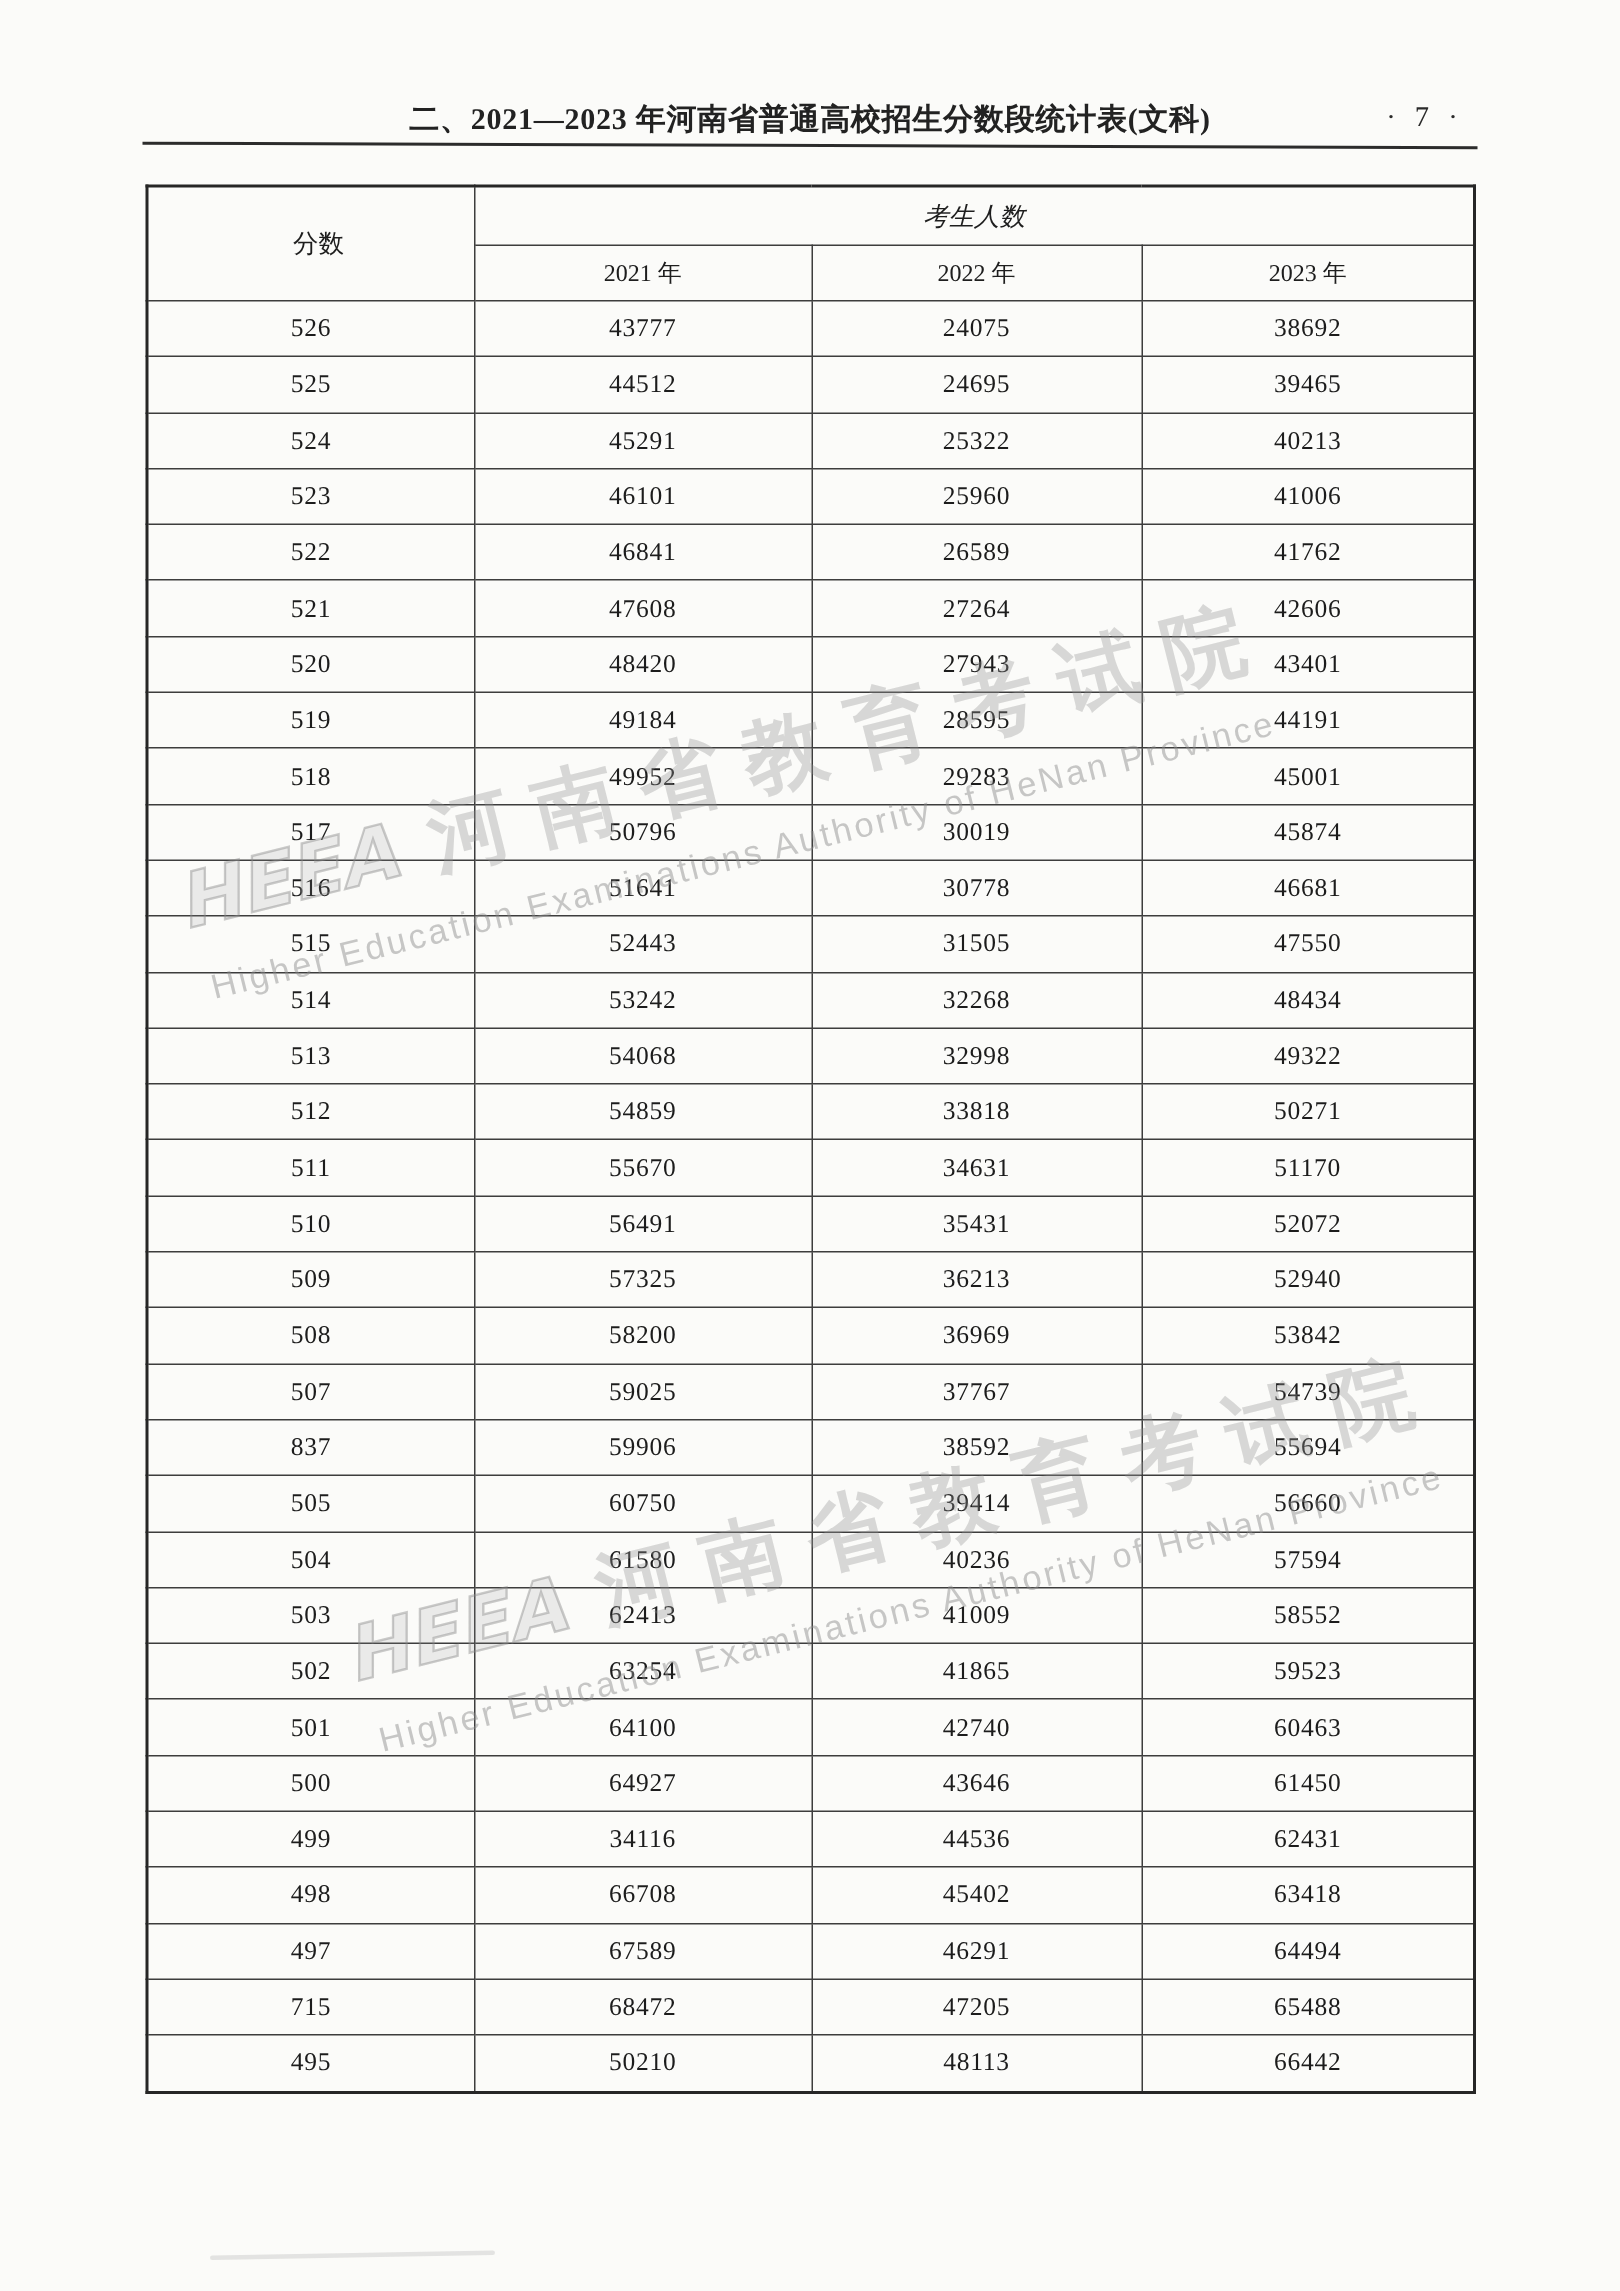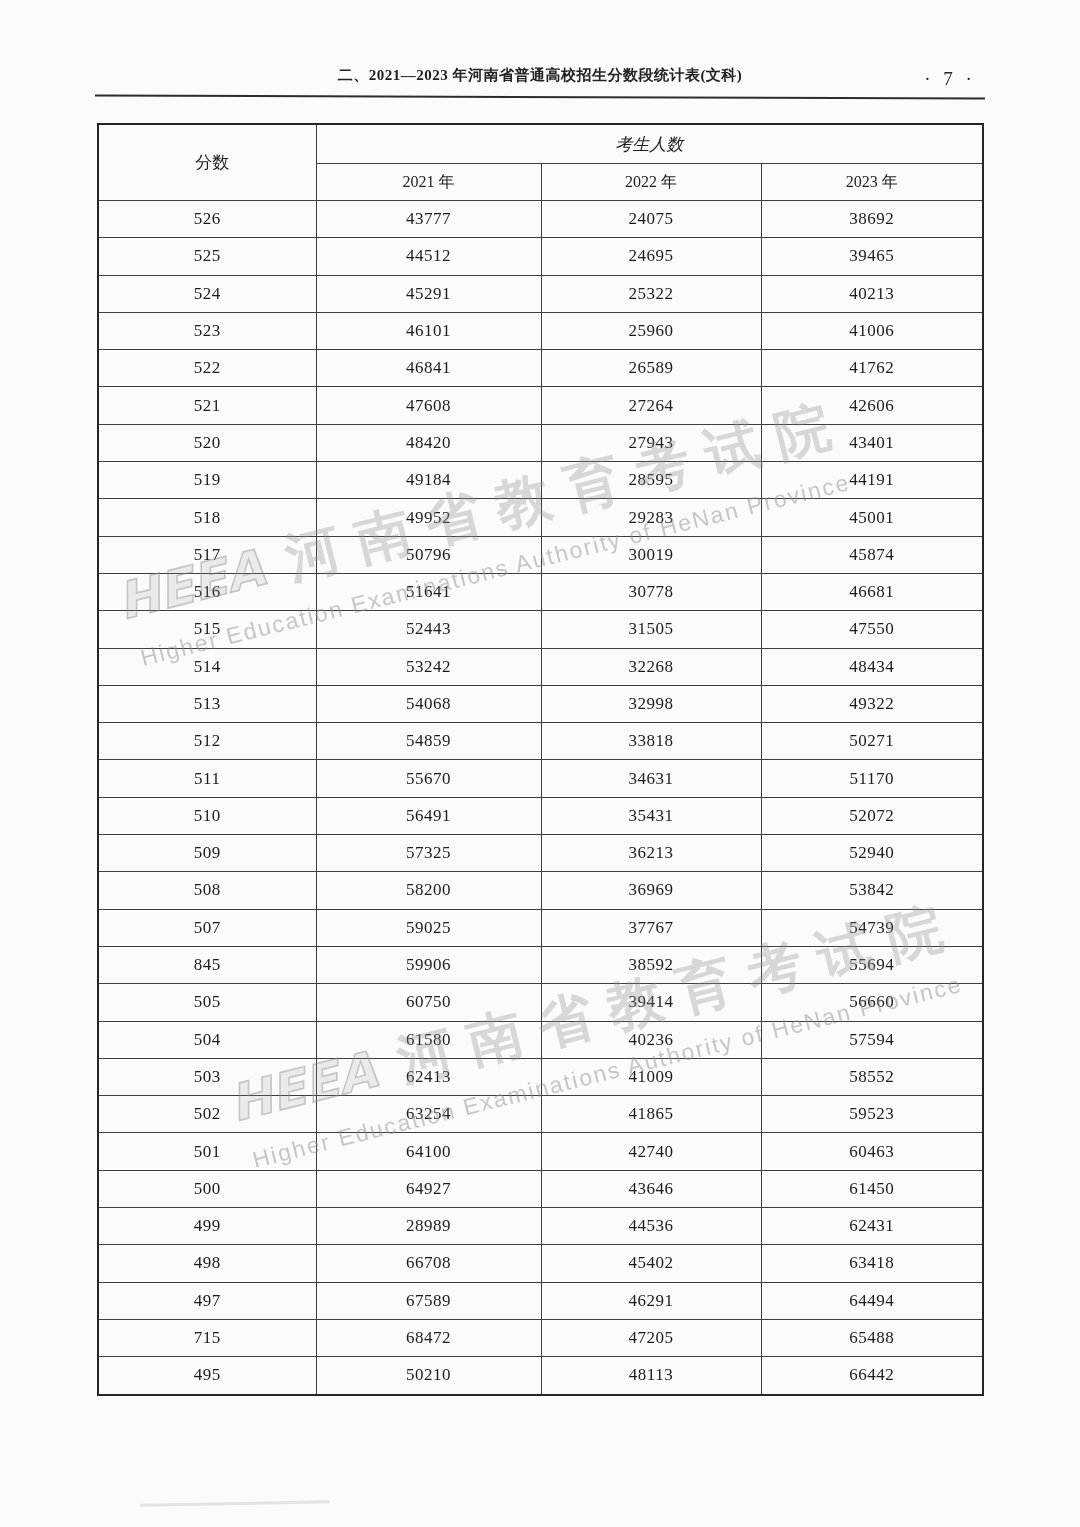--- a/index.html
+++ b/index.html
@@ -16,21 +16,21 @@
     overflow: hidden;
   }
 
   
   .page-title {
     position: absolute;
     top: 66px;
     left: 0;
     width: 1080px;
     text-align: center;
-    font-size: 15px;
+    font-size: 20px;
     font-weight: bold;
     letter-spacing: 0.5px;
     color: #222;
     white-space: nowrap;
   }
   .page-number {
     position: absolute;
     top: 68px;
     left: 905px;
     width: 90px;
@@ -291,21 +291,21 @@
         <td>36969</td>
         <td>53842</td>
       </tr>
       <tr>
         <td>507</td>
         <td>59025</td>
         <td>37767</td>
         <td>54739</td>
       </tr>
       <tr>
-        <td>845</td>
+        <td>837</td>
         <td>59906</td>
         <td>38592</td>
         <td>55694</td>
       </tr>
       <tr>
         <td>505</td>
         <td>60750</td>
         <td>39414</td>
         <td>56660</td>
       </tr>
@@ -334,21 +334,21 @@
         <td>60463</td>
       </tr>
       <tr>
         <td>500</td>
         <td>64927</td>
         <td>43646</td>
         <td>61450</td>
       </tr>
       <tr>
         <td>499</td>
-        <td>28989</td>
+        <td>34116</td>
         <td>44536</td>
         <td>62431</td>
       </tr>
       <tr>
         <td>498</td>
         <td>66708</td>
         <td>45402</td>
         <td>63418</td>
       </tr>
       <tr>

